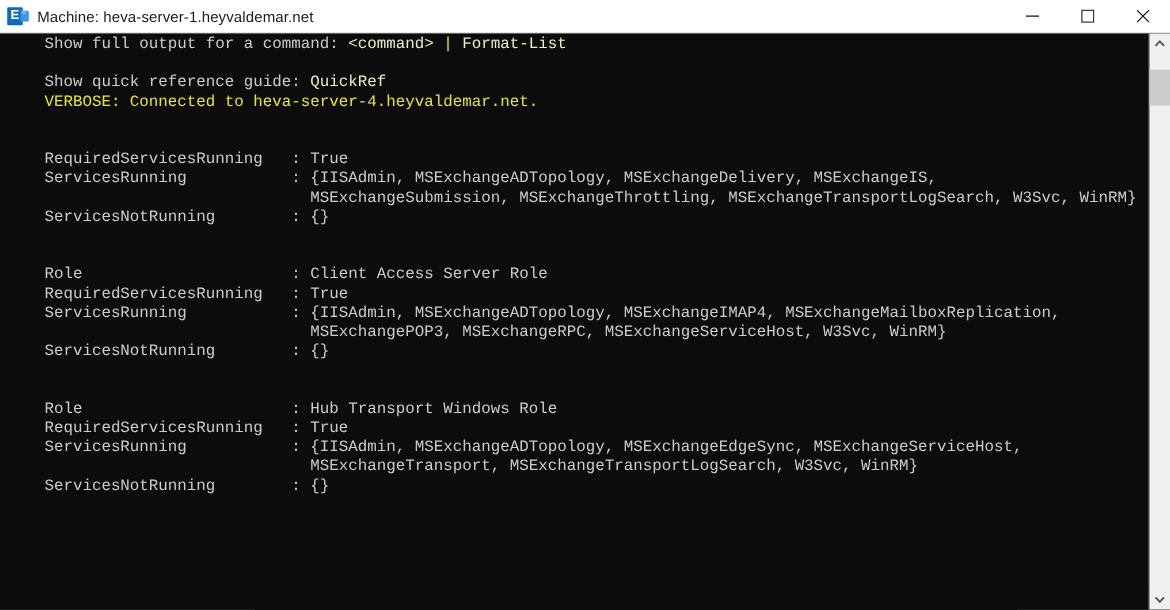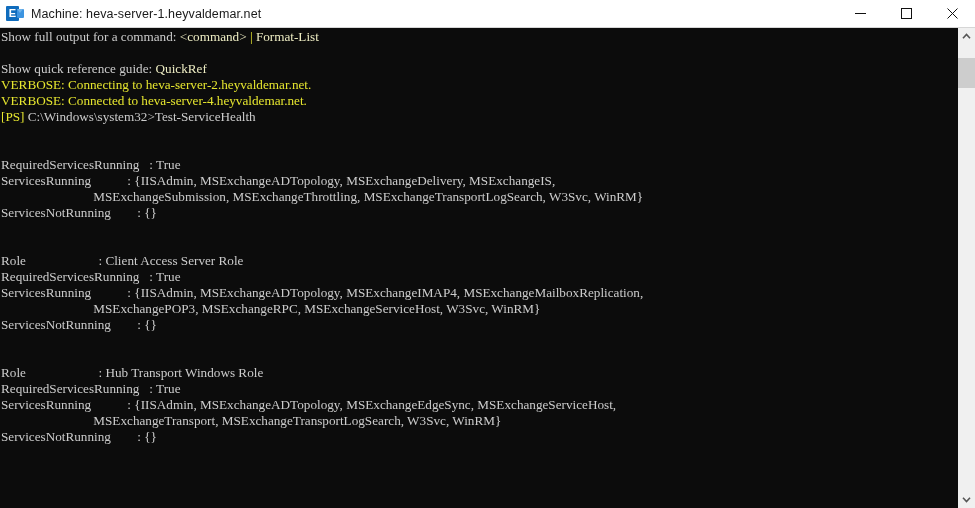--- a/index.html
+++ b/index.html
@@ -118,27 +118,28 @@
     background: #0c0c0c;
     overflow: hidden;
     padding: 0;
   }
   .term-inner {
     position: relative;
     padding-left: 1px;
     padding-top: 1px;
   }
   .line {
-    font-family: Liberation Serif, serif;
+    font-family: Liberation Mono, monospace;
     font-size: 13.2px;
     line-height: 16px;
     height: 16px;
     white-space: pre;
     color: #cccccc;
     letter-spacing: 0px;
+    margin-left: 36px;
   }
   .c-white  { color: #cccccc; }
   .c-yellow { color: #e6e62f; }
   .c-cream  { color: #eeedc3; }
 
   
   .scrollbar {
     width: 17px;
     min-width: 17px;
     background: #f0f0f0;
@@ -202,23 +203,21 @@
       </button>
     </div>
   </div>
 
   <div class="term-wrap">
     <div class="term">
       <div class="term-inner" id="term-inner">
           <div class="line"><span class="c-white">Show full output for a command: </span><span class="c-cream">&lt;command&gt;</span><span class="c-white"> </span><span class="c-yellow">|</span><span class="c-white"> </span><span class="c-cream">Format-List</span></div>
           <div class="line">&nbsp;</div>
           <div class="line"><span class="c-white">Show quick reference guide: </span><span class="c-cream">QuickRef</span></div>
-          <div class="line"><span class="c-yellow">VERBOSE: Connecting to heva-server-2.heyvaldemar.net.</span></div>
           <div class="line"><span class="c-yellow">VERBOSE: Connected to heva-server-4.heyvaldemar.net.</span></div>
-          <div class="line"><span class="c-yellow">[PS] </span><span class="c-white">C:\Windows\system32&gt;Test-ServiceHealth</span></div>
           <div class="line">&nbsp;</div>
           <div class="line">&nbsp;</div>
           <div class="line"><span class="c-white">RequiredServicesRunning   : True</span></div>
           <div class="line"><span class="c-white">ServicesRunning           : {IISAdmin, MSExchangeADTopology, MSExchangeDelivery, MSExchangeIS,</span></div>
           <div class="line"><span class="c-white">                            MSExchangeSubmission, MSExchangeThrottling, MSExchangeTransportLogSearch, W3Svc, WinRM}</span></div>
           <div class="line"><span class="c-white">ServicesNotRunning        : {}</span></div>
           <div class="line">&nbsp;</div>
           <div class="line">&nbsp;</div>
           <div class="line"><span class="c-white">Role                      : Client Access Server Role</span></div>
           <div class="line"><span class="c-white">RequiredServicesRunning   : True</span></div>

